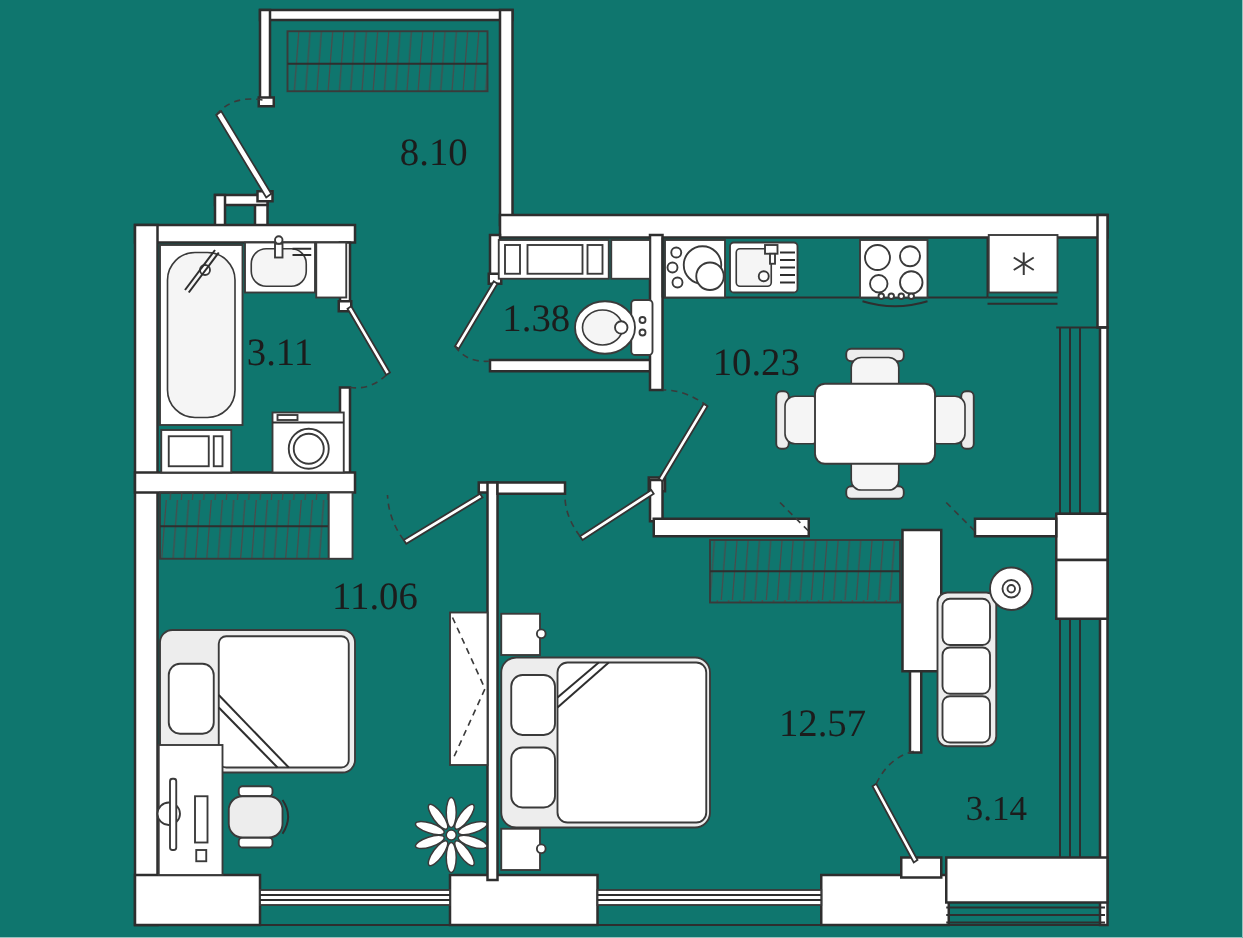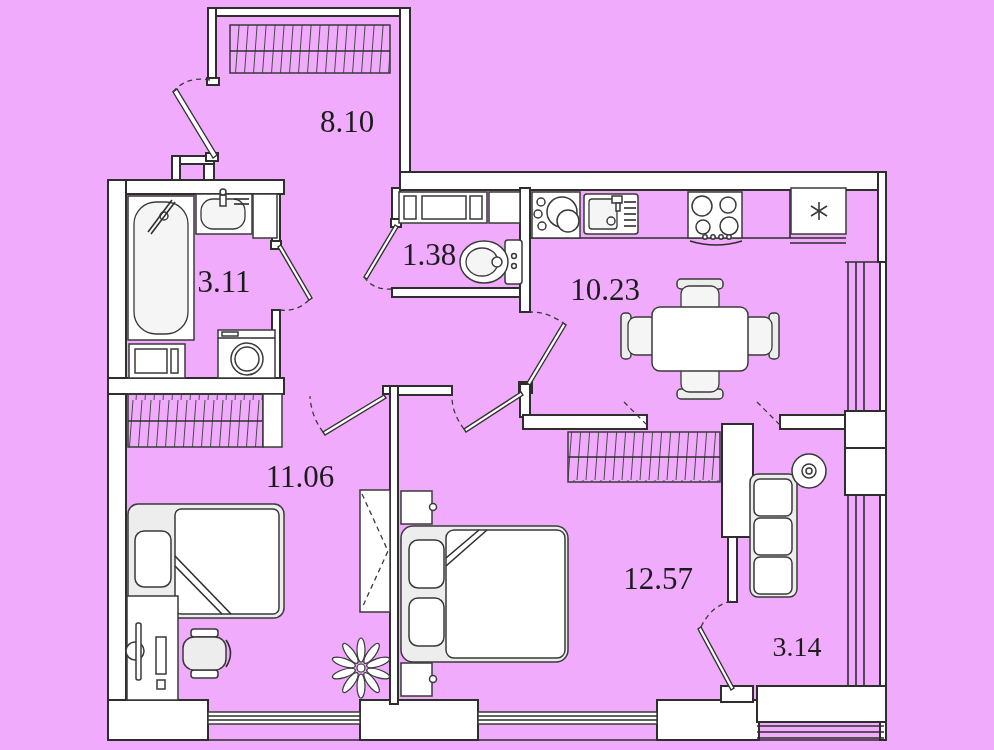--- a/index.html
+++ b/index.html
@@ -1,16 +1,16 @@
 <!DOCTYPE html>
 <html><head>
 <meta charset="utf-8">
 <style>
   html,body{margin:0;padding:0;background:#ffffff;}
-  .stage{position:relative;width:994px;height:750px;background:#f0abfc;overflow:hidden;
+  .stage{position:relative;width:994px;height:750px;background:#0f766e;overflow:hidden;
          font-family:"Liberation Serif", serif;}
   svg{display:block;}
   .wall{fill:#ffffff;stroke:#2e2e2e;stroke-width:2;}
   .thinline{stroke:#2e2e2e;stroke-width:1.6;fill:none;}
   .furn{fill:#ffffff;stroke:#3a3a3a;stroke-width:1.5;}
   .furnfill{fill:#ededed;stroke:#3a3a3a;stroke-width:1.5;}
   .furnlight{fill:#f5f5f5;stroke:#3a3a3a;stroke-width:1.3;}
   .dash{stroke:#3a3a3a;stroke-width:1.3;fill:none;stroke-dasharray:5 4;}
   .leaf{fill:#ffffff;stroke:#333333;stroke-width:1.4;}
   .lbl{font-family:"Liberation Serif", serif;font-size:31px;fill:#1c1c1c;text-anchor:middle;}

